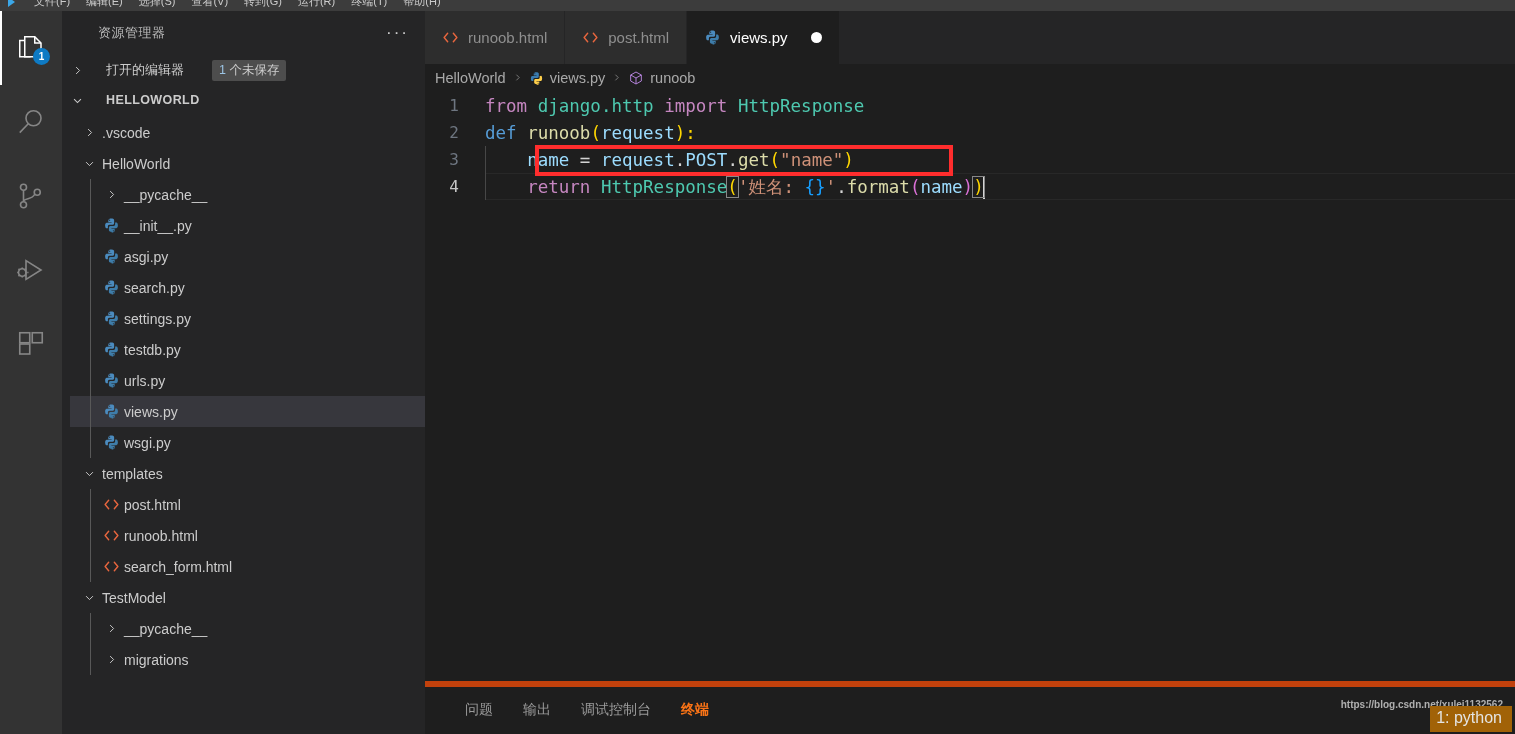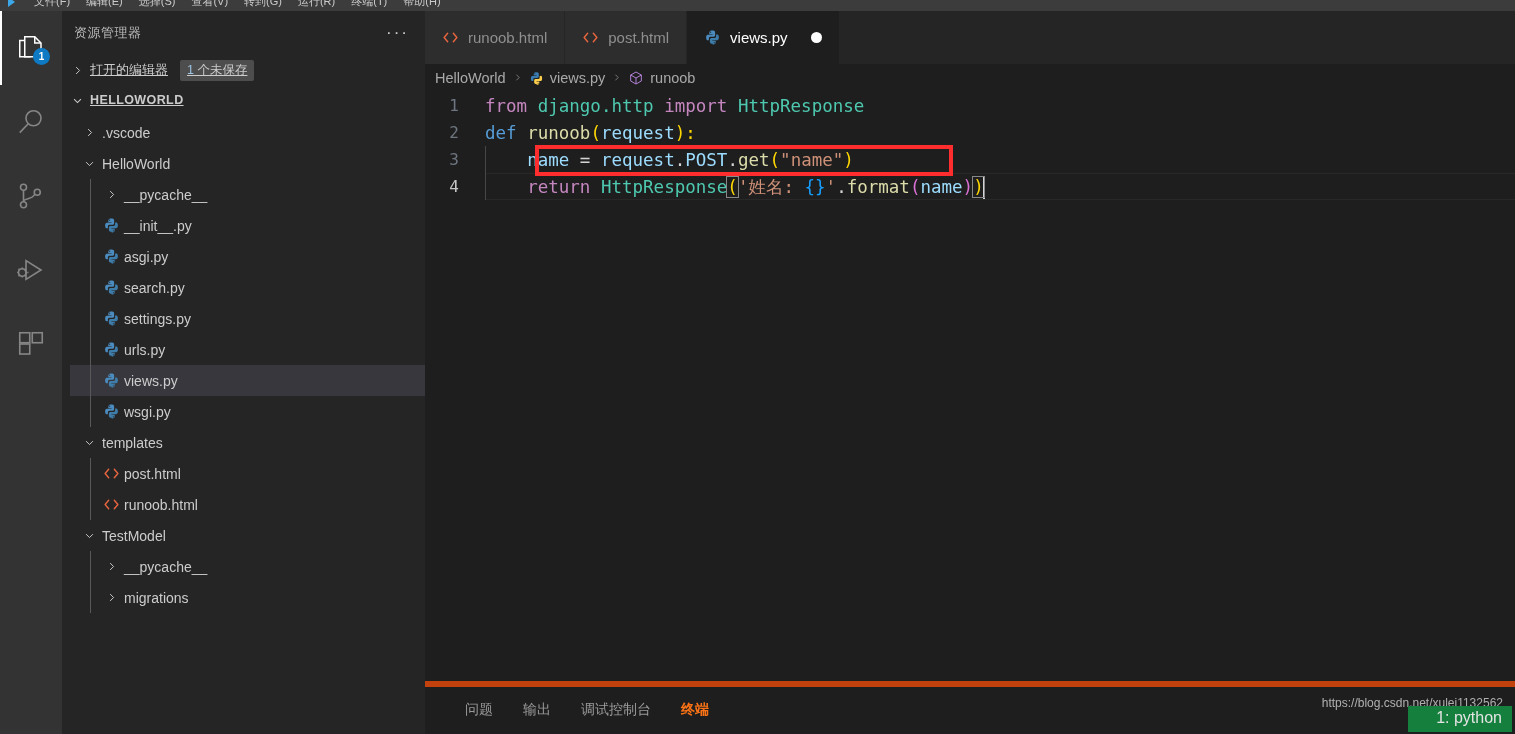--- a/index.html
+++ b/index.html
@@ -50,28 +50,28 @@
     padding:0 3px;box-sizing:border-box;font-weight:600;
   }
 
   
   .sidebar{
     position:absolute;left:62px;top:11px;width:363px;height:723px;
     background:#252526;overflow:hidden;
   }
   .sb-title{
     height:44px;display:flex;align-items:center;
-    padding:0 16px 0 12px;box-sizing:border-box;
+    padding:0 16px 0 36px;box-sizing:border-box;
   }
   .sb-title .t{font-size:13px;color:#bbbbbb;letter-spacing:.5px;flex:1;}
   .sb-dots{color:#cccccc;font-size:17px;letter-spacing:2px;line-height:10px;cursor:pointer;}
 
   .sec-header{
-    height:30px;display:flex;align-items:center;gap:6px;
-    padding-left:8px;font-size:13px;color:#cccccc;cursor:pointer;text-decoration:underline;
+    height:30px;display:flex;align-items:center;gap:22px;
+    padding-left:8px;font-size:13px;color:#cccccc;cursor:pointer;
   }
   .sec-header.root{font-weight:bold;font-size:12.5px;letter-spacing:.4px;}
   .chev{width:14px;height:14px;flex:none;display:flex;align-items:center;justify-content:center;}
 
   .pill{
     background:#4d4d4d;color:#cccccc;border-radius:2px;
     font-size:12.5px;padding:2px 7px;margin-left:6px;
   }
   .pill .num{color:#9cc4e4;}
 
@@ -159,27 +159,28 @@
   
   .panel{
     position:absolute;left:0;bottom:0;width:1090px;height:47px;
     background:#1e1e1e;border-top:6px solid #c2410c;
   }
   .panel-tabs{display:flex;align-items:center;height:47px;padding-left:40px;gap:30px;}
   .p-tab{font-size:14px;color:#9a9a9a;cursor:pointer;padding-bottom:2px;}
   .p-tab.active{color:#f97316;font-weight:bold;}
   .term-select{
     position:absolute;right:3px;bottom:2px;
-    background:#15803d;color:#e4e4e4;font-size:16px;
-    padding:3px 10px 5px 28px;cursor:pointer;white-space:nowrap;
+    background:#a16207;color:#e4e4e4;font-size:16px;
+    padding:3px 10px 5px 6px;cursor:pointer;white-space:nowrap;
   }
   .watermark{
     position:absolute;right:12px;bottom:24px;
-    font-size:12px;color:#c9c9c9;opacity:.85;white-space:nowrap;
+    font-size:10px;color:#c9c9c9;opacity:.85;white-space:nowrap;
     font-family:"Liberation Sans",sans-serif;
+    font-weight:bold;
   }
 </style>
 </head>
 <body>
 
 <div class="app">
 
   <div class="menubar">
     <div class="mb-inner">
       <span class="mb-logo"></span>
@@ -341,20 +342,31 @@
         </div>
         <div class="row">
           <span class="guide" style="left: 20px;"></span>
           <span class="ind" style="width: 30px;"></span>
           <span class="ico">
             <svg width="17" height="17" viewBox="0 0 24 24">
               <path d="M11.9 2c-2.6 0-4.4.9-4.4 3v2.3h4.6v.7H5.6S3 7.7 3 12s2.3 4 2.3 4h1.6v-2.5s-.1-2.4 2.3-2.4h4.3s2.2 0 2.2-2.2V4.4S15.9 2 11.9 2zM9.4 3.6c.5 0 .8.4.8.9s-.4.8-.8.8-.9-.4-.9-.8.4-.9.9-.9z" fill="#4b8bbe"></path>
               <path d="M12.1 22c2.6 0 4.4-.9 4.4-3v-2.3h-4.6V16h6.5s2.6.1 2.6-4.2-2.3-4-2.3-4h-1.6v2.5s.1 2.4-2.3 2.4H10.5s-2.2 0-2.2 2.2v3.5s-.2 2.4 3.8 2.4zm2.5-1.6c-.5 0-.8-.4-.8-.9s.4-.8.8-.8.9.4.9.8-.4.9-.9.9z" fill="#3e7daa"></path>
             </svg>
           </span>
+          <span class="nm">testdb.py</span>
+        </div>
+        <div class="row">
+          <span class="guide" style="left: 20px;"></span>
+          <span class="ind" style="width: 30px;"></span>
+          <span class="ico">
+            <svg width="17" height="17" viewBox="0 0 24 24">
+              <path d="M11.9 2c-2.6 0-4.4.9-4.4 3v2.3h4.6v.7H5.6S3 7.7 3 12s2.3 4 2.3 4h1.6v-2.5s-.1-2.4 2.3-2.4h4.3s2.2 0 2.2-2.2V4.4S15.9 2 11.9 2zM9.4 3.6c.5 0 .8.4.8.9s-.4.8-.8.8-.9-.4-.9-.8.4-.9.9-.9z" fill="#4b8bbe"></path>
+              <path d="M12.1 22c2.6 0 4.4-.9 4.4-3v-2.3h-4.6V16h6.5s2.6.1 2.6-4.2-2.3-4-2.3-4h-1.6v2.5s.1 2.4-2.3 2.4H10.5s-2.2 0-2.2 2.2v3.5s-.2 2.4 3.8 2.4zm2.5-1.6c-.5 0-.8-.4-.8-.9s.4-.8.8-.8.9.4.9.8-.4.9-.9.9z" fill="#3e7daa"></path>
+            </svg>
+          </span>
           <span class="nm">urls.py</span>
         </div>
         <div class="row selected">
           <span class="guide" style="left: 20px;"></span>
           <span class="ind" style="width: 30px;"></span>
           <span class="ico">
             <svg width="17" height="17" viewBox="0 0 24 24">
               <path d="M11.9 2c-2.6 0-4.4.9-4.4 3v2.3h4.6v.7H5.6S3 7.7 3 12s2.3 4 2.3 4h1.6v-2.5s-.1-2.4 2.3-2.4h4.3s2.2 0 2.2-2.2V4.4S15.9 2 11.9 2zM9.4 3.6c.5 0 .8.4.8.9s-.4.8-.8.8-.9-.4-.9-.8.4-.9.9-.9z" fill="#4b8bbe"></path>
               <path d="M12.1 22c2.6 0 4.4-.9 4.4-3v-2.3h-4.6V16h6.5s2.6.1 2.6-4.2-2.3-4-2.3-4h-1.6v2.5s.1 2.4-2.3 2.4H10.5s-2.2 0-2.2 2.2v3.5s-.2 2.4 3.8 2.4zm2.5-1.6c-.5 0-.8-.4-.8-.9s.4-.8.8-.8.9.4.9.8-.4.9-.9.9z" fill="#3e7daa"></path>
             </svg>
@@ -395,20 +407,31 @@
         <div class="row">
           <span class="guide" style="left: 20px;"></span>
           <span class="ind" style="width: 30px;"></span>
           <span class="ico">
             <svg width="17" height="15" viewBox="0 0 24 20" fill="none" stroke="#e8663e" stroke-width="2" stroke-linecap="round" stroke-linejoin="round">
               <path d="M8 4 3 10l5 6"></path>
               <path d="M16 4l5 6-5 6"></path>
             </svg>
           </span>
           <span class="nm">runoob.html</span>
+        </div>
+        <div class="row">
+          <span class="guide" style="left: 20px;"></span>
+          <span class="ind" style="width: 30px;"></span>
+          <span class="ico">
+            <svg width="17" height="15" viewBox="0 0 24 20" fill="none" stroke="#e8663e" stroke-width="2" stroke-linecap="round" stroke-linejoin="round">
+              <path d="M8 4 3 10l5 6"></path>
+              <path d="M16 4l5 6-5 6"></path>
+            </svg>
+          </span>
+          <span class="nm">search_form.html</span>
         </div>
         <div class="row">
           <span class="ind" style="width: 8px;"></span>
           <span class="ico">
             <svg width="11" height="11" viewBox="0 0 16 16" fill="none" stroke="#cccccc" stroke-width="1.4">
               <path d="M3 6l5 5 5-5"></path>
             </svg>
           </span>
           <span class="nm">TestModel</span>
         </div>

